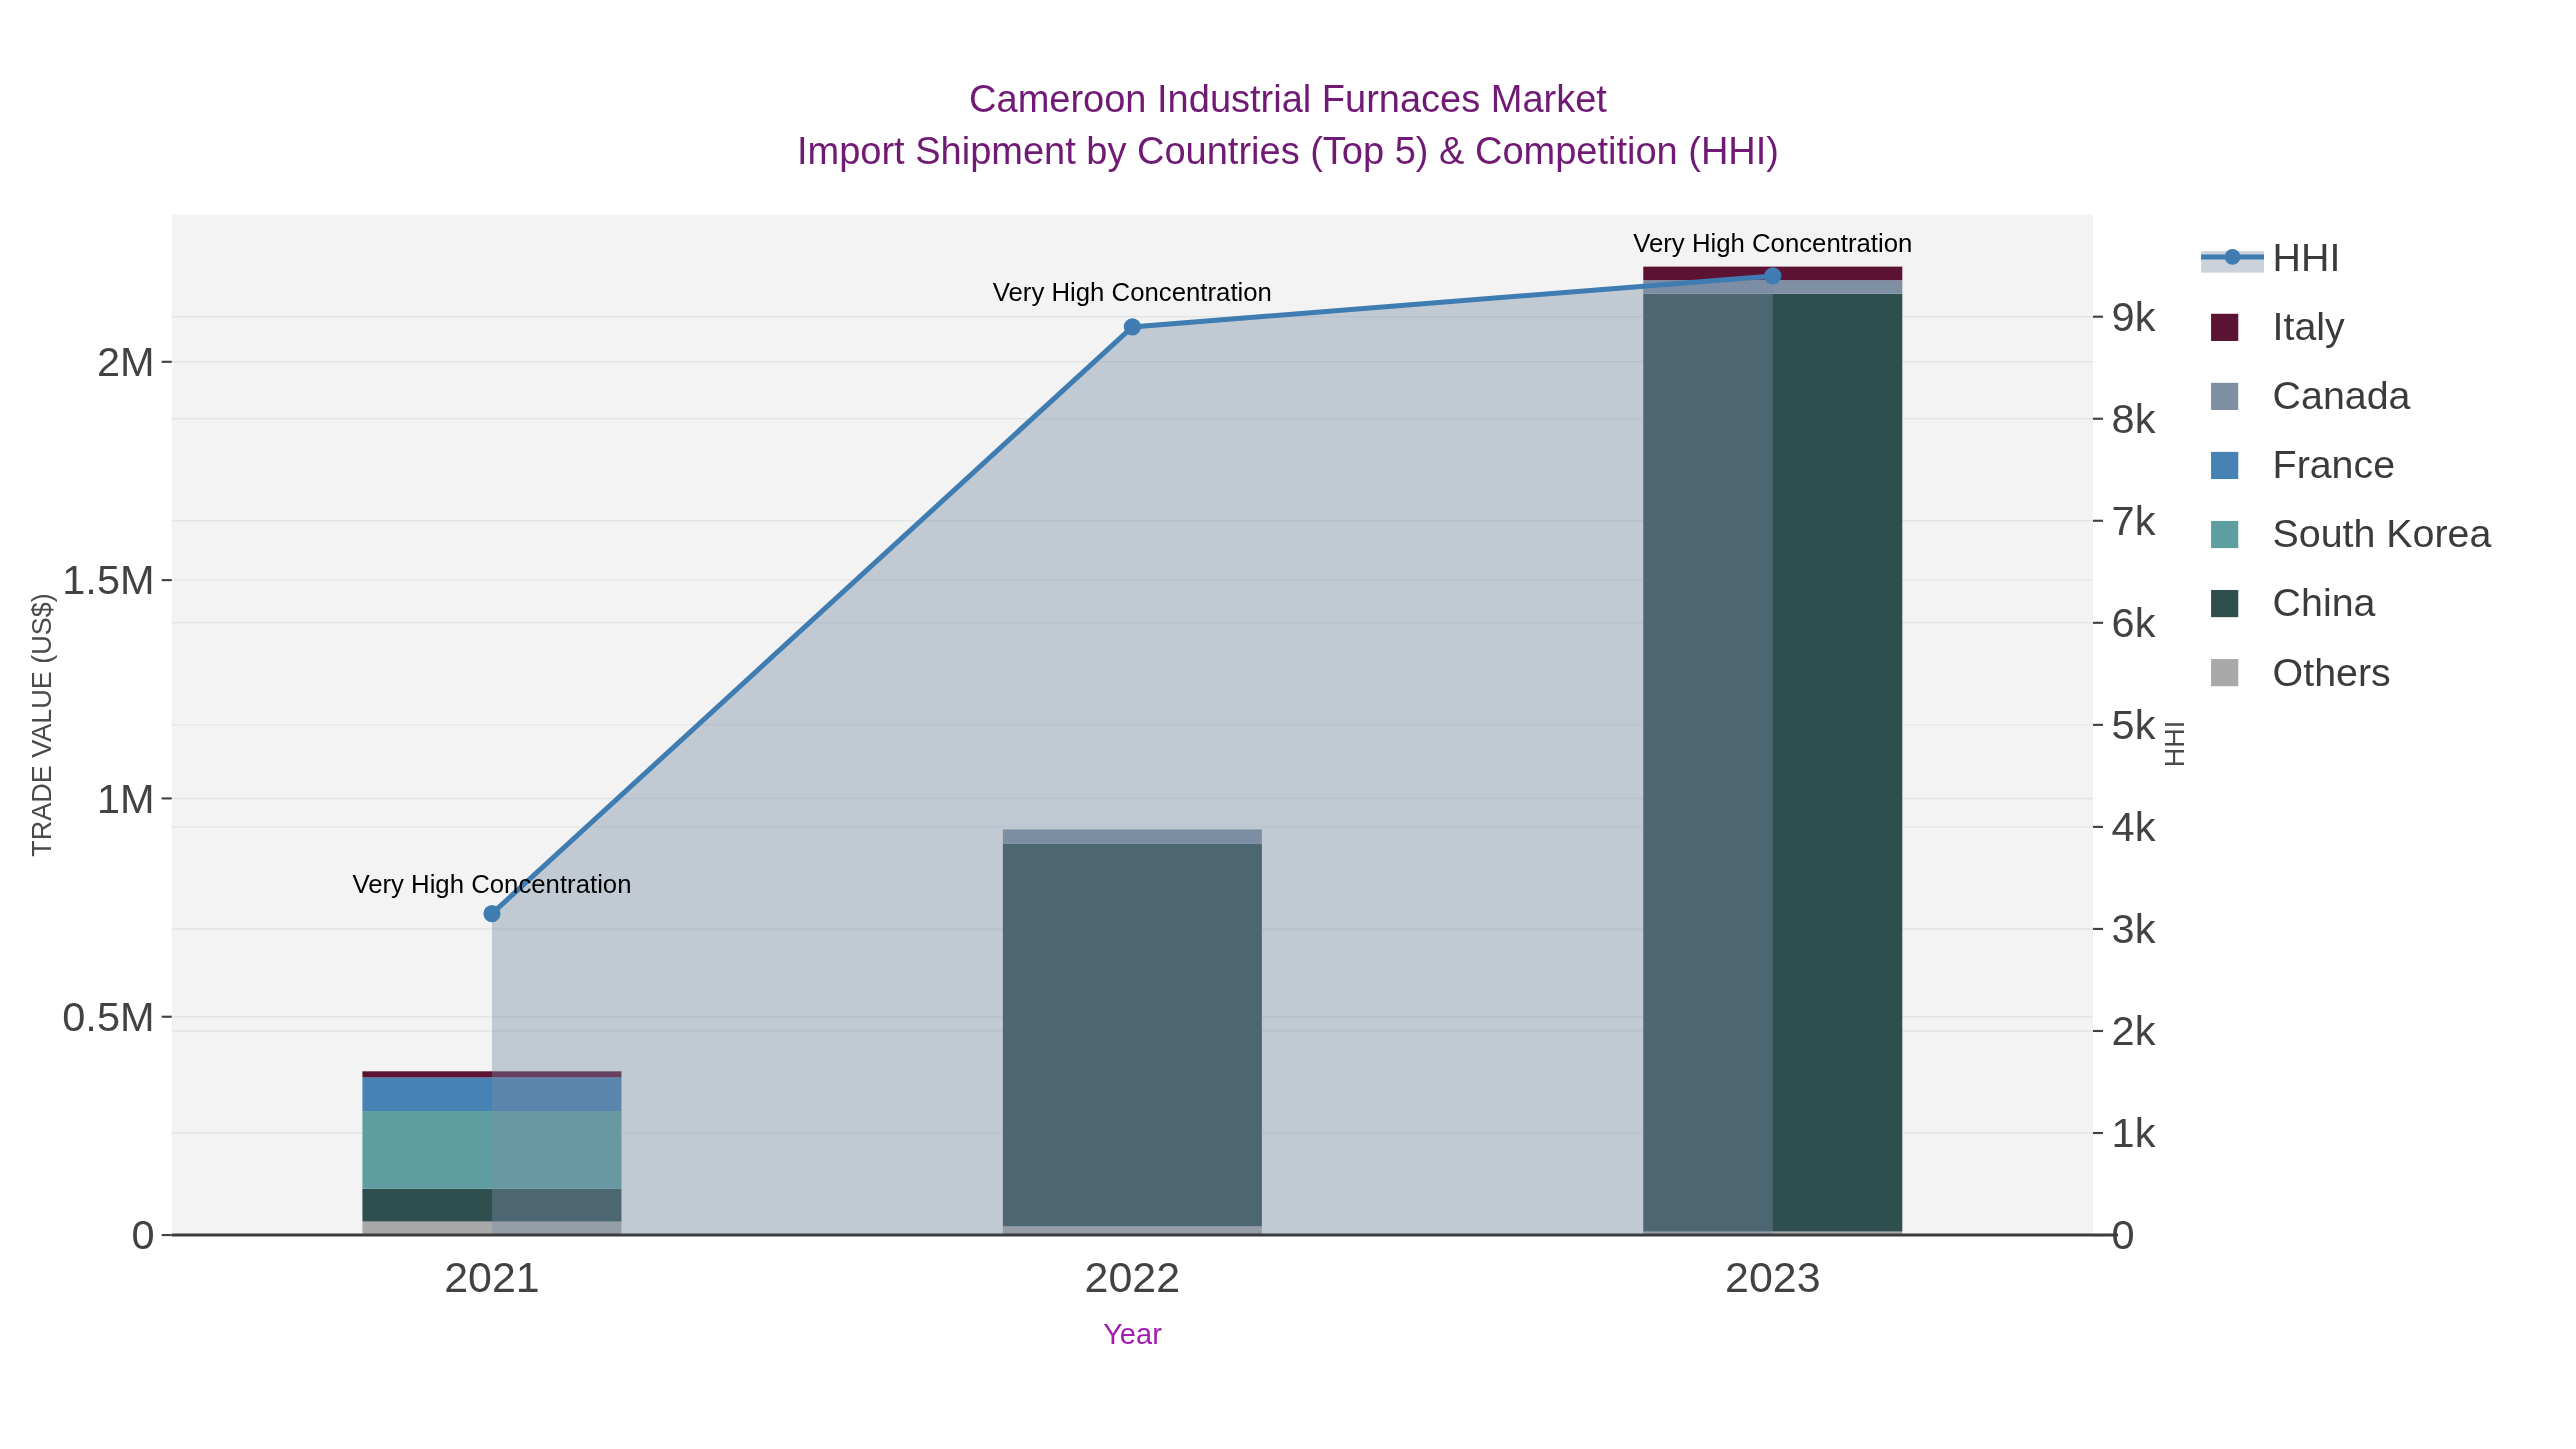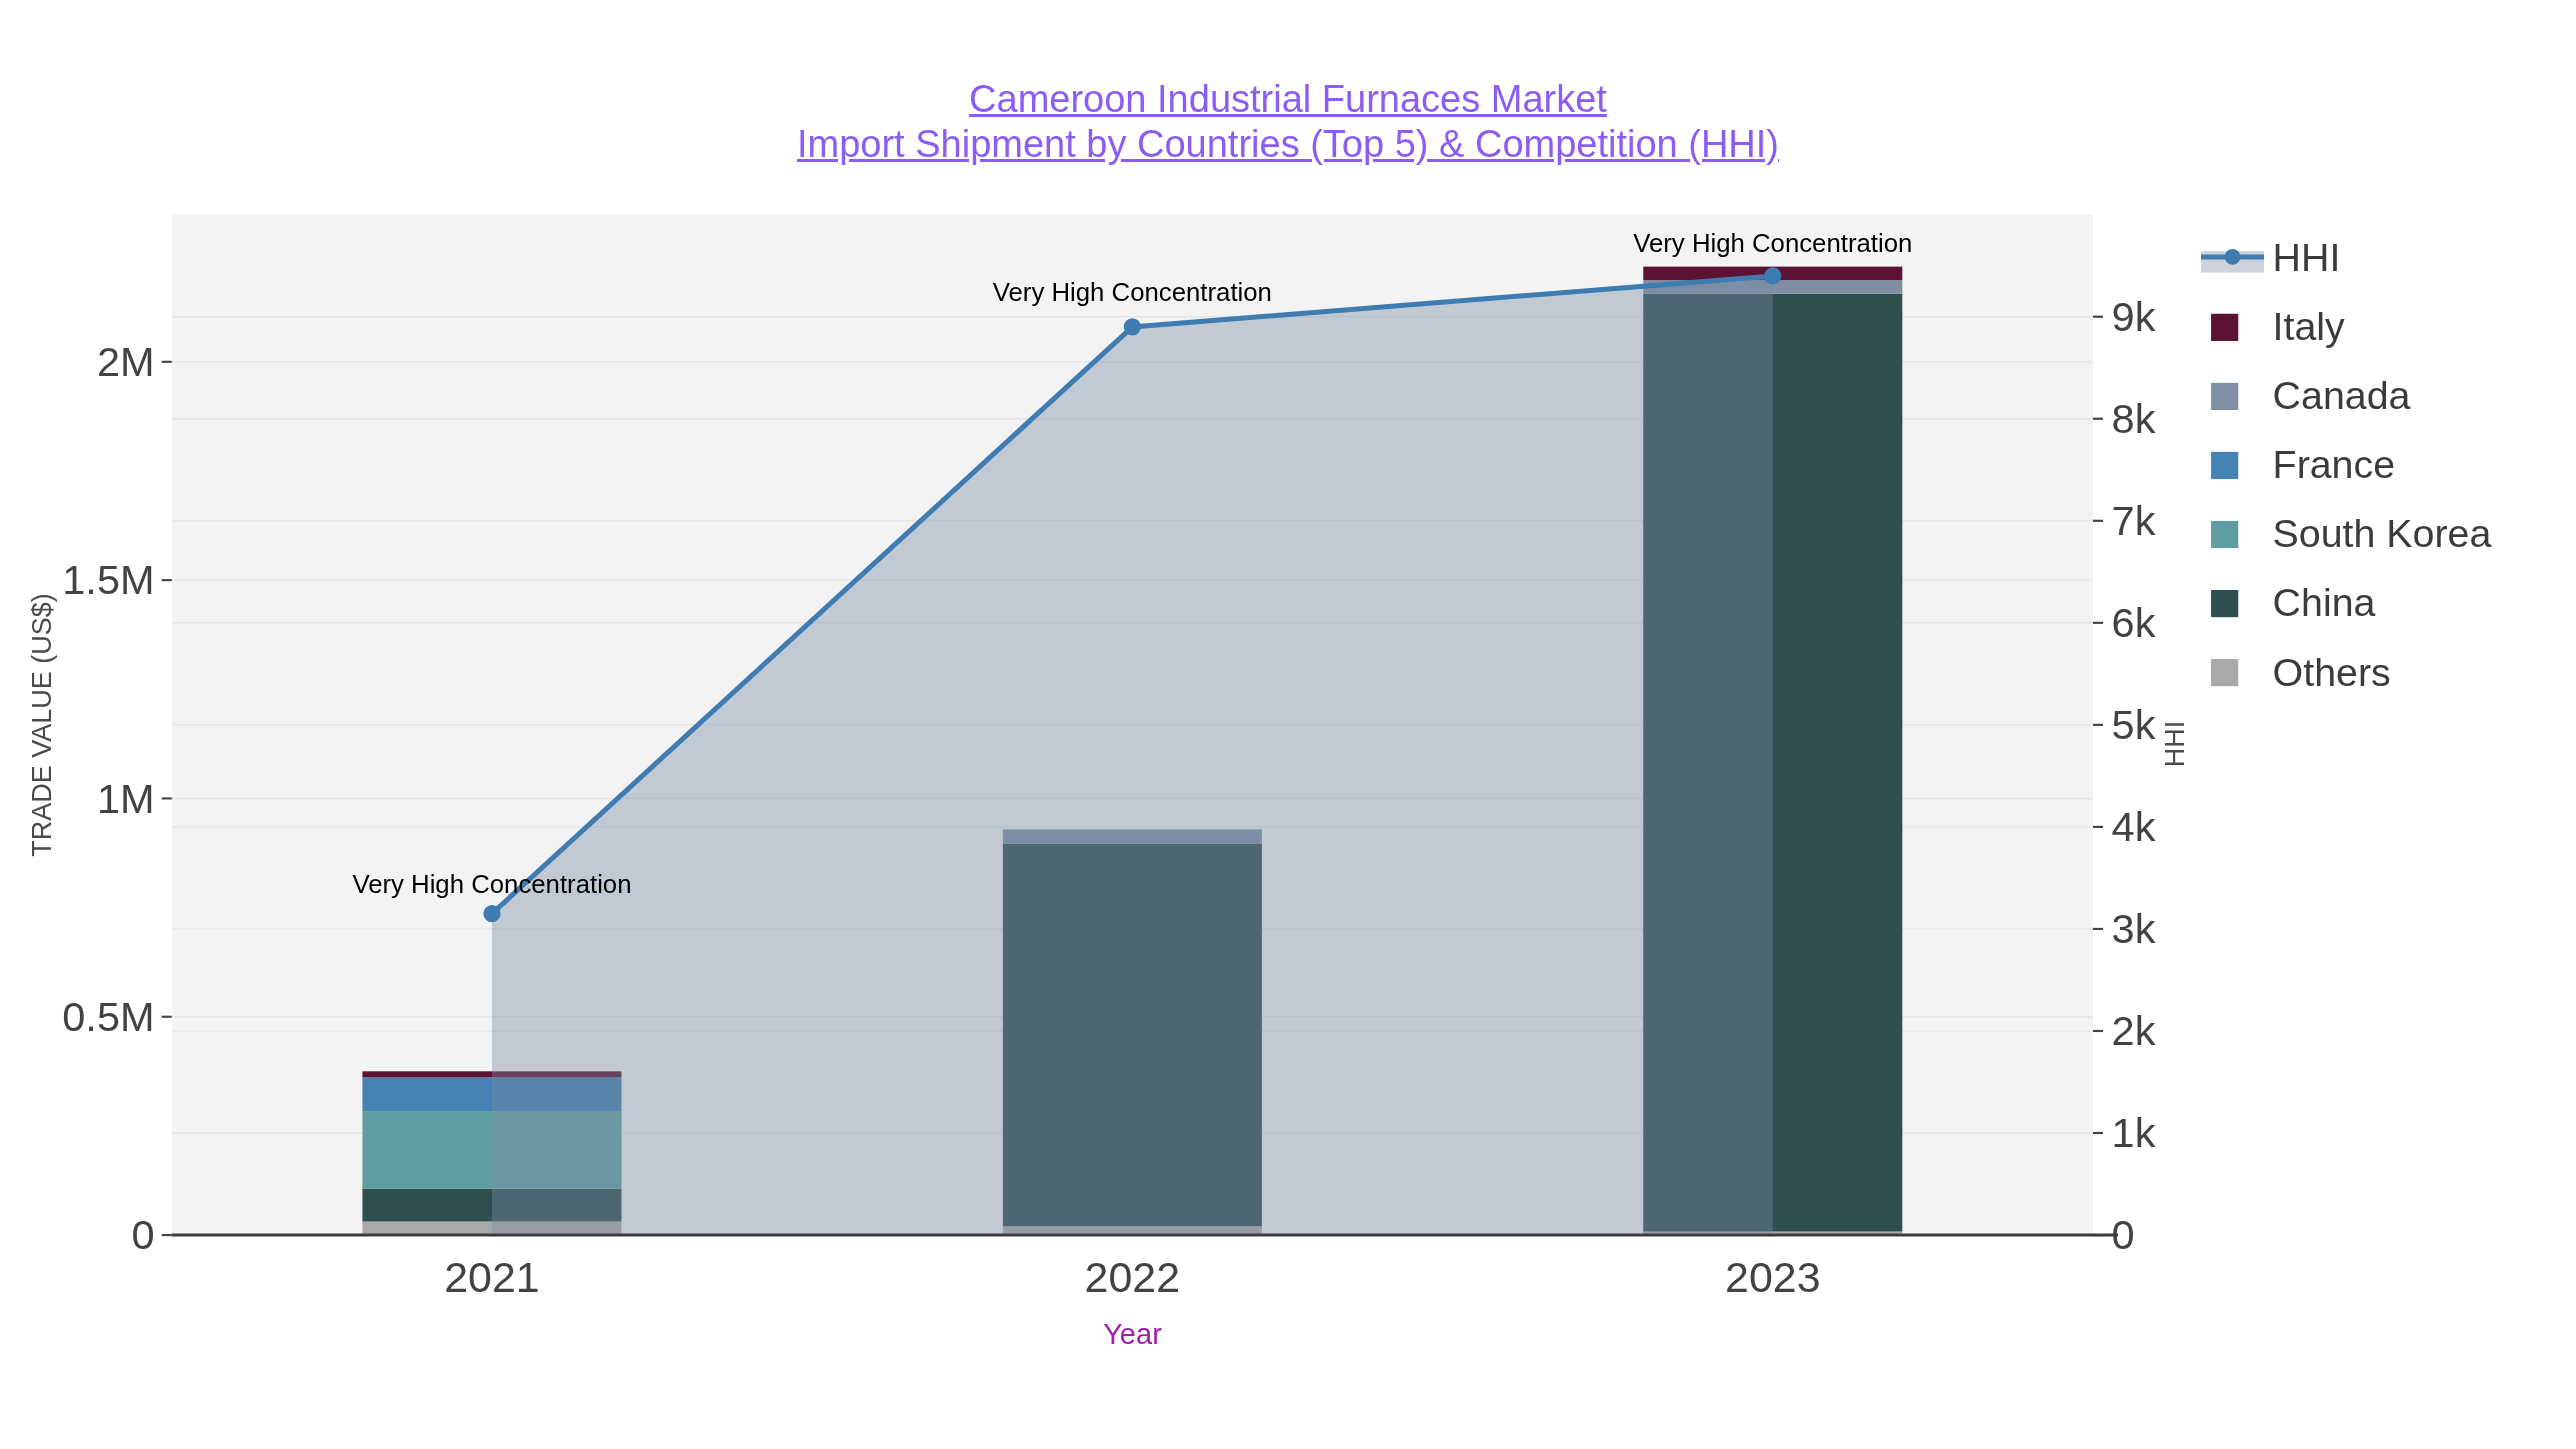--- a/index.html
+++ b/index.html
@@ -10,28 +10,27 @@
     background: #ffffff;
     font-family: "Liberation Sans", sans-serif;
     overflow: hidden;
   }
   .chart-svg { position: absolute; left: 0; top: 0; }
   .title-line {
     position: absolute;
     left: 0;
     width: 2576px;
     text-align: center;
-    color: #8b5cf6;
+    color: #701a75;
     font-size: 38px;
     line-height: 1;
     white-space: nowrap;
-    text-decoration: underline;
   }
   .title-line.l1 { top: 80px; }
-  .title-line.l2 { top: 125px; }
+  .title-line.l2 { top: 132px; }
   .x-axis-title {
     position: absolute;
     left: 172px;
     width: 1921px;
     top: 1318px;
     text-align: center;
     font-size: 29px;
     color: #a21caf;
   }
   .rot-anchor { position: absolute; width: 0; height: 0; }

